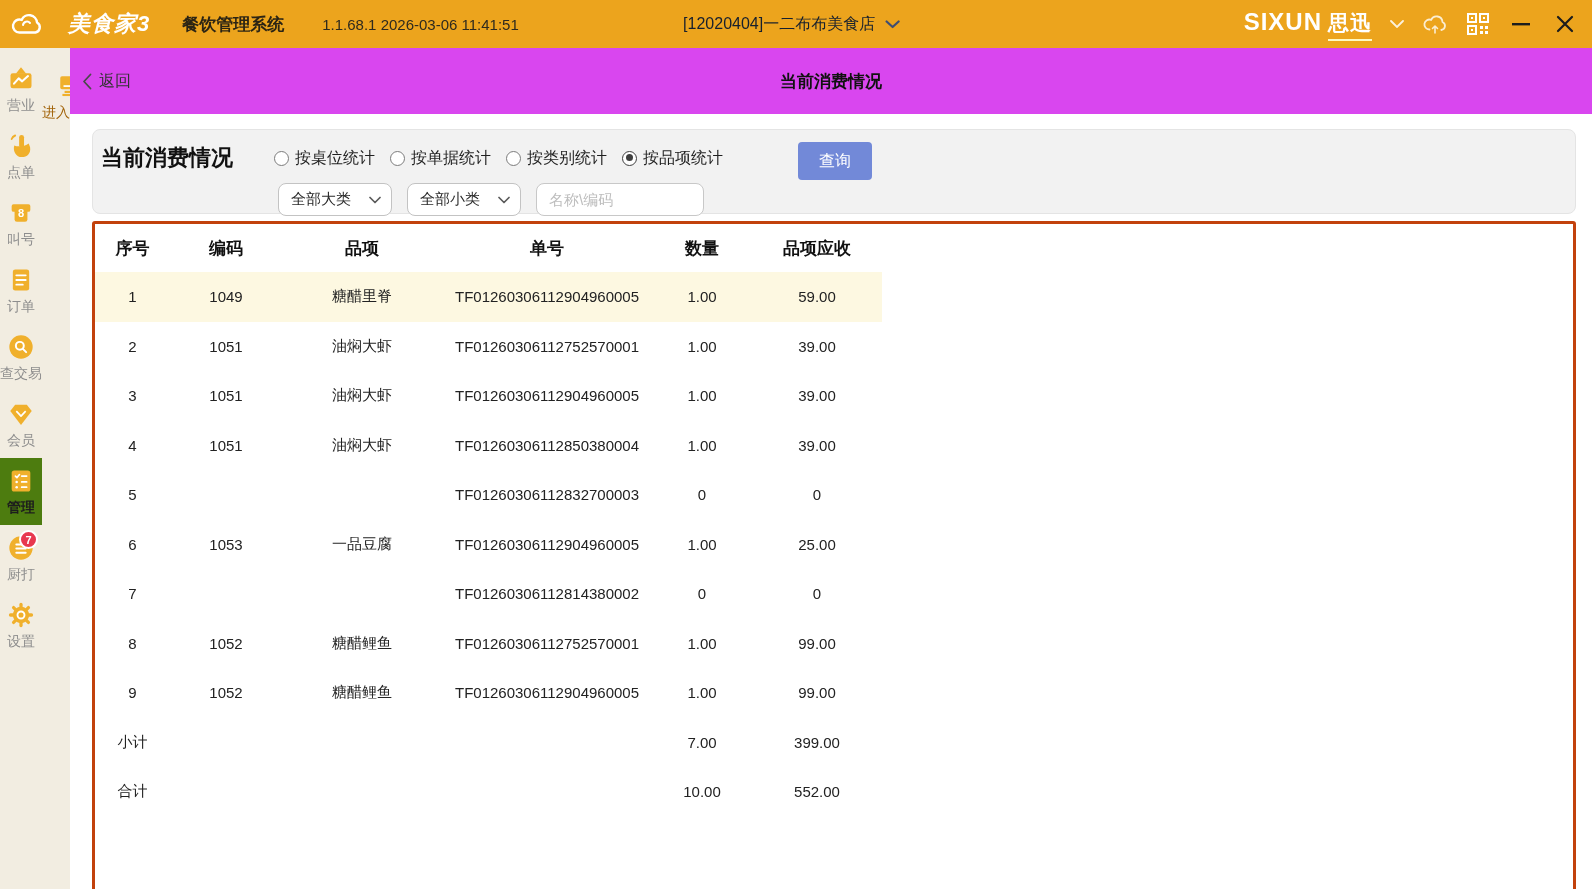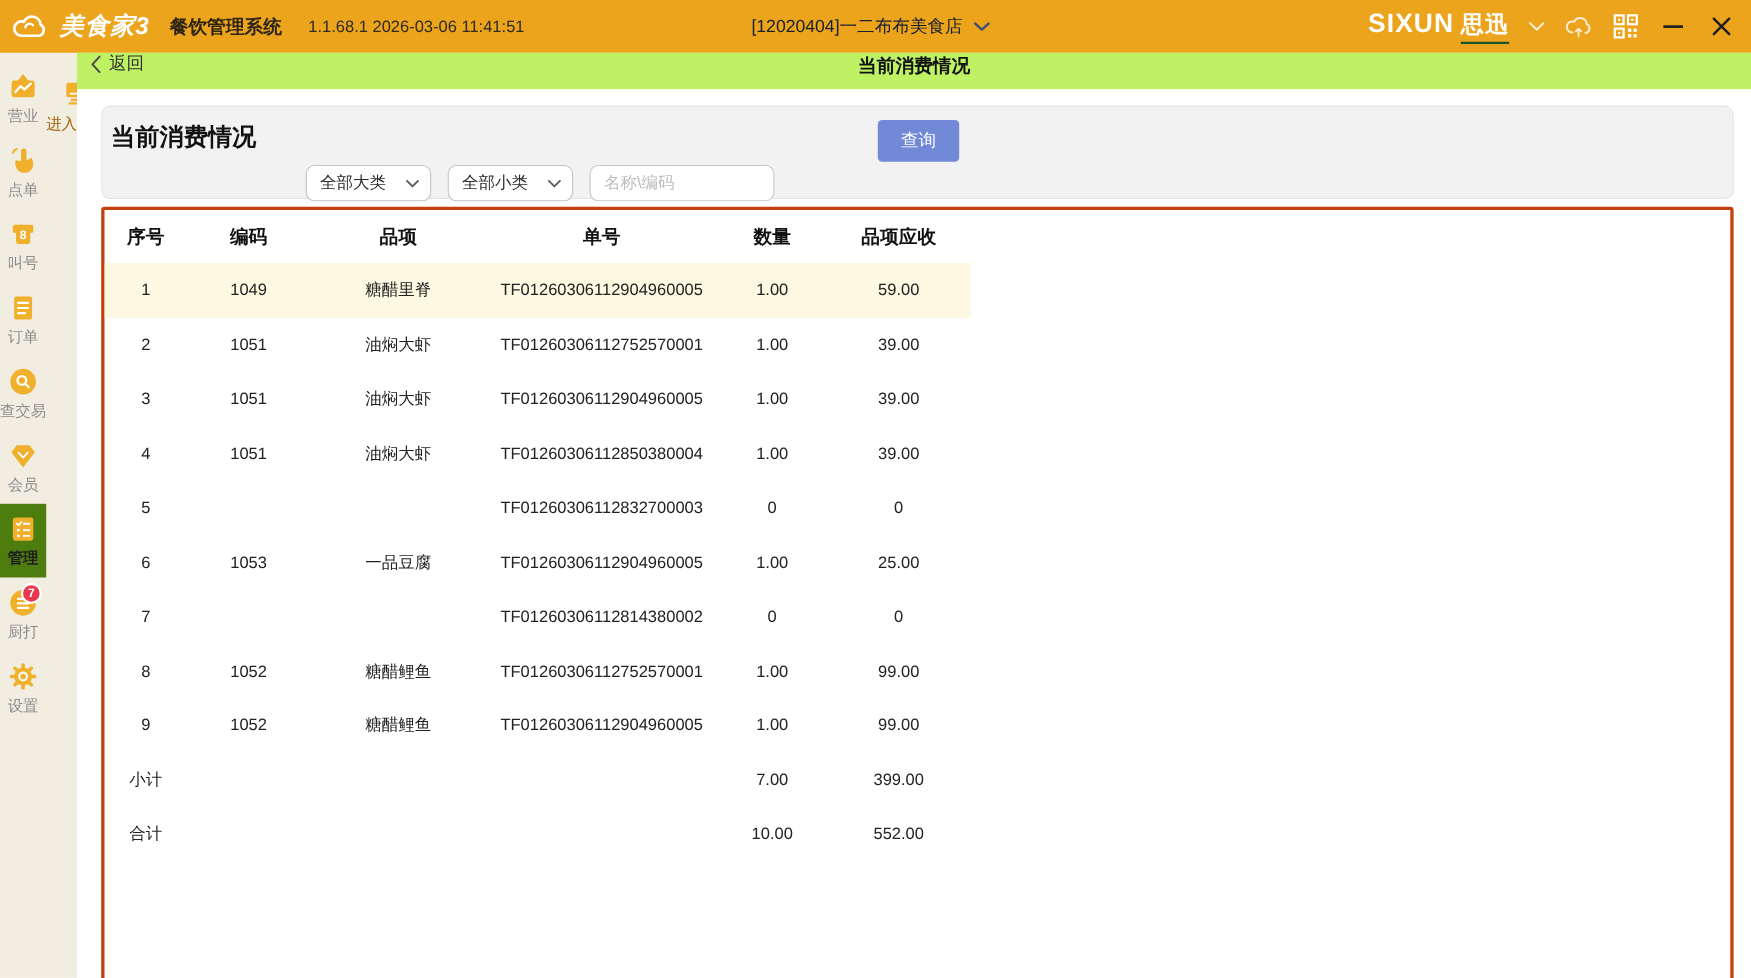--- a/index.html
+++ b/index.html
@@ -5,30 +5,30 @@
   * { box-sizing: border-box; }
   html,body { margin:0; padding:0; }
   body {
     width:1592px; height:889px; overflow:hidden; background:#fff;
     font-family:"Liberation Sans","DejaVu Sans",sans-serif; color:#1a1a1a;
     -webkit-font-smoothing:antialiased;
   }
 
   
   .topbar { height:48px; background:#ECA41D; display:flex; align-items:center; position:relative; padding:0 14px 0 10px; }
-  .topbar-left { display:flex; align-items:center; gap:10px; }
+  .topbar-left { display:flex; align-items:center; gap:24px; }
   .app-name { color:#fff; font-size:22px; font-weight:bold; font-style:italic; letter-spacing:1px; }
   .app-subtitle { color:#2b2414; font-size:17px; font-weight:bold; margin-left:8px; }
   .version { color:#2e2a1e; font-size:15px; margin-left:14px; }
   .store-selector { position:absolute; left:50%; top:0; height:48px; transform:translateX(-52%);
     display:flex; align-items:center; gap:10px; cursor:pointer; }
   .store-name { font-size:16px; color:#17202e; }
   .topbar-right { margin-left:auto; display:flex; align-items:center; gap:18px; }
   .brand { color:#fff; font-size:24px; font-weight:bold; letter-spacing:1px; display:flex; align-items:baseline; gap:6px; }
-  .brand-cn { font-size:21px; border-bottom:2px solid #14532d; padding-bottom:2px; }
+  .brand-cn { font-size:21px; border-bottom:2px solid #fef9c3; padding-bottom:2px; }
   .tb-icon { display:inline-flex; align-items:center; justify-content:center; }
   .win-btn { display:inline-flex; align-items:center; justify-content:center; width:26px; height:26px; }
 
   
   .shell { display:flex; height:841px; }
 
   
   .sidebar { width:70px; background:#F2EDE1; display:flex; flex-direction:row; padding-top:8px; flex-shrink:0; }
   .sidebar-items { display:flex; flex-direction:column; }
   .sidebar-item { position:relative; height:67px; display:flex; flex-direction:column; align-items:center; justify-content:center; cursor:pointer; }
@@ -40,21 +40,21 @@
   .badge { position:absolute; top:5px; right:4px; width:19px; height:19px; border-radius:50%;
     background:#E8384F; border:2px solid #fff; color:#fff; font-size:11px; font-weight:bold;
     display:flex; align-items:center; justify-content:center; }
   .sidebar-spacer { flex:1; }
   .sidebar-bottom { height:76px; display:flex; flex-direction:column; align-items:center; justify-content:flex-end; padding-bottom:10px; cursor:pointer; }
   .sidebar-bottom svg { width:28px; height:26px; }
   .sidebar-bottom .s-label { font-size:14px; color:#a16207; margin-top:2px; white-space:nowrap; }
 
   
   .main { flex:1; display:flex; flex-direction:column; background:#fff; min-width:0; }
-  .subheader { height:33px; background:#bef264; display:flex; align-items:flex-start; position:relative; flex-shrink:0; }
+  .subheader { height:66px; background:#d946ef; display:flex; align-items:center; position:relative; flex-shrink:0; }
   .back-button { display:flex; align-items:center; gap:7px; margin-left:12px; cursor:pointer; font-size:16px; color:#333; }
   .page-title { position:absolute; left:0; right:0; text-align:center; font-size:17px; font-weight:bold; color:#111; pointer-events:none; }
 
   .content { padding:15px 16px 0 22px; }
 
   
   .filter-panel { background:#F2F2F2; border:1px solid #E4E4E4; border-radius:8px; height:85px; padding:10px 8px 0 8px; position:relative; }
   .filter-row1 { display:flex; align-items:center; height:36px; }
   .filter-title { font-size:22px; font-weight:bold; color:#111; }
   .radio-group { display:flex; align-items:center; gap:15px; margin-left:41px; }
@@ -289,20 +289,38 @@
         <span>返回</span>
       </div>
       <div class="page-title">当前消费情况</div>
     </div>
 
     <div class="content">
 
       <div class="filter-panel">
         <div class="filter-row1">
           <span class="filter-title">当前消费情况</span>
+          <div class="radio-group">
+              <label class="radio">
+                <span class="rdot"></span>
+                <span class="rlabel">按桌位统计</span>
+              </label>
+              <label class="radio">
+                <span class="rdot"></span>
+                <span class="rlabel">按单据统计</span>
+              </label>
+              <label class="radio">
+                <span class="rdot"></span>
+                <span class="rlabel">按类别统计</span>
+              </label>
+              <label class="radio checked">
+                <span class="rdot"></span>
+                <span class="rlabel">按品项统计</span>
+              </label>
+            </div>
         </div>
         <button class="query-button">查询</button>
         <div class="filter-row2">
           <div class="selectbox">
             <span class="sel-val">全部大类</span>
             <svg width="12" height="8" viewBox="0 0 12 8" fill="none">
                 <path d="M1 1.5 L6 6.5 L11 1.5" stroke="#5a5a5a" stroke-width="1.7" stroke-linecap="round" stroke-linejoin="round"></path>
               </svg>
           </div>
           <div class="selectbox">

